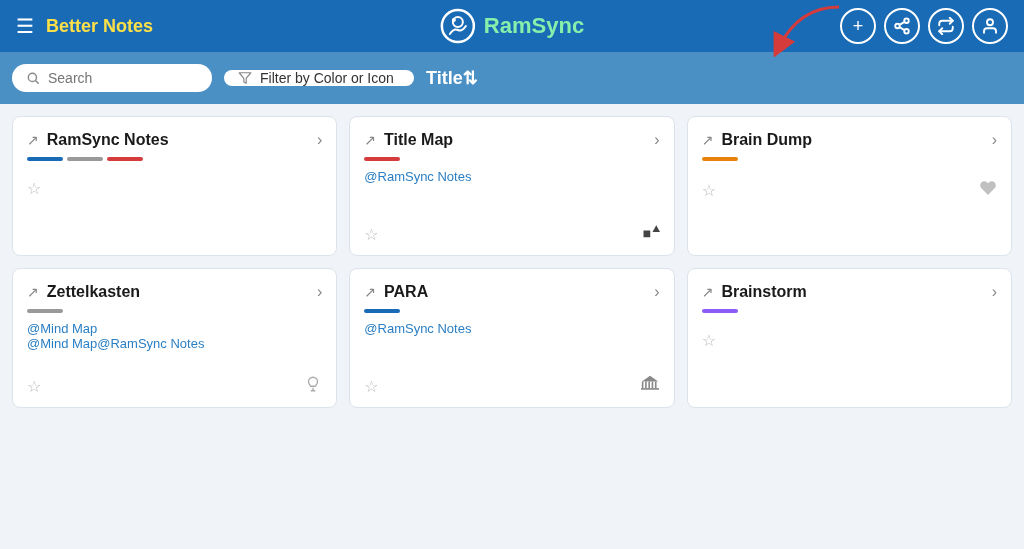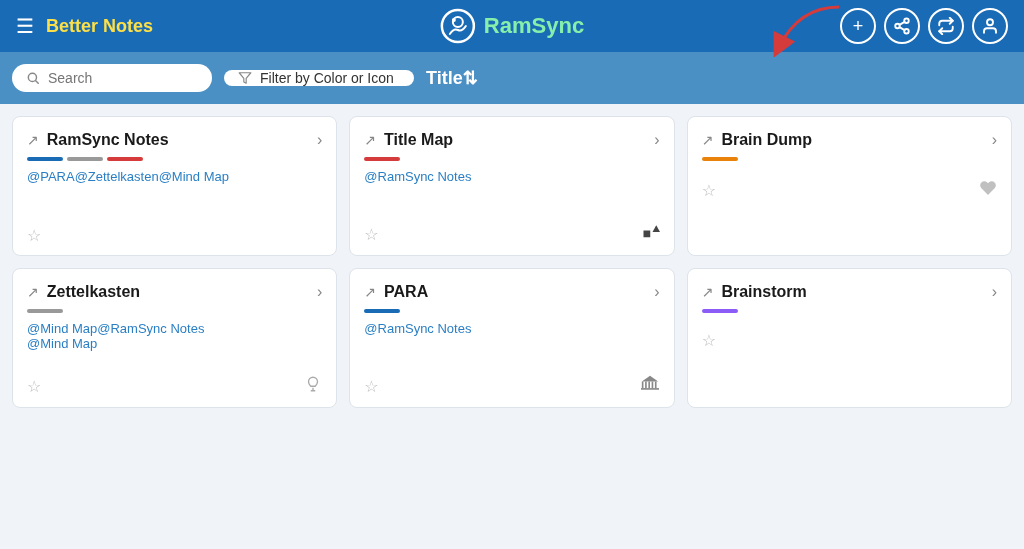--- a/index.html
+++ b/index.html
@@ -210,23 +210,20 @@
         <span class="expand-icon">↗</span>
         <span class="card-title">RamSync Notes</span>
       </div>
       <span class="chevron-right">›</span>
     </div>
     <div class="color-bars">
         <div class="bar" style="background:#1a6bb5"></div>
         <div class="bar" style="background:#999"></div>
         <div class="bar" style="background:#d63b3b"></div>
       </div>
-    <div class="tags">
-        <div>@PARA@Zettelkasten@Mind Map</div>
-      </div>
     <div class="card-footer">
       <span class="star-icon">☆</span>
       <span class="card-icon"></span>
     </div>
   </div>
     <div class="card">
     <div class="card-header">
       <div class="card-header-left">
         <span class="expand-icon">↗</span>
         <span class="card-title">Title Map</span>
@@ -270,22 +267,22 @@
       <div class="card-header-left">
         <span class="expand-icon">↗</span>
         <span class="card-title">Zettelkasten</span>
       </div>
       <span class="chevron-right">›</span>
     </div>
     <div class="color-bars">
         <div class="bar" style="background:#999"></div>
       </div>
     <div class="tags">
+        <div>@Mind Map</div>
         <div>@Mind Map@RamSync Notes</div>
-        <div>@Mind Map</div>
       </div>
     <div class="card-footer">
       <span class="star-icon">☆</span>
       <span class="card-icon"><svg width="18" height="18" viewBox="0 0 24 24" fill="none" stroke="#aaa" stroke-width="1.8">
             <path d="M9 21h6M12 3a6 6 0 0 1 6 6c0 2.5-1.5 4.5-3 6H9c-1.5-1.5-3-3.5-3-6a6 6 0 0 1 6-6z"></path>
             <line x1="12" y1="17" x2="12" y2="21"></line>
           </svg></span>
     </div>
   </div>
     <div class="card">

